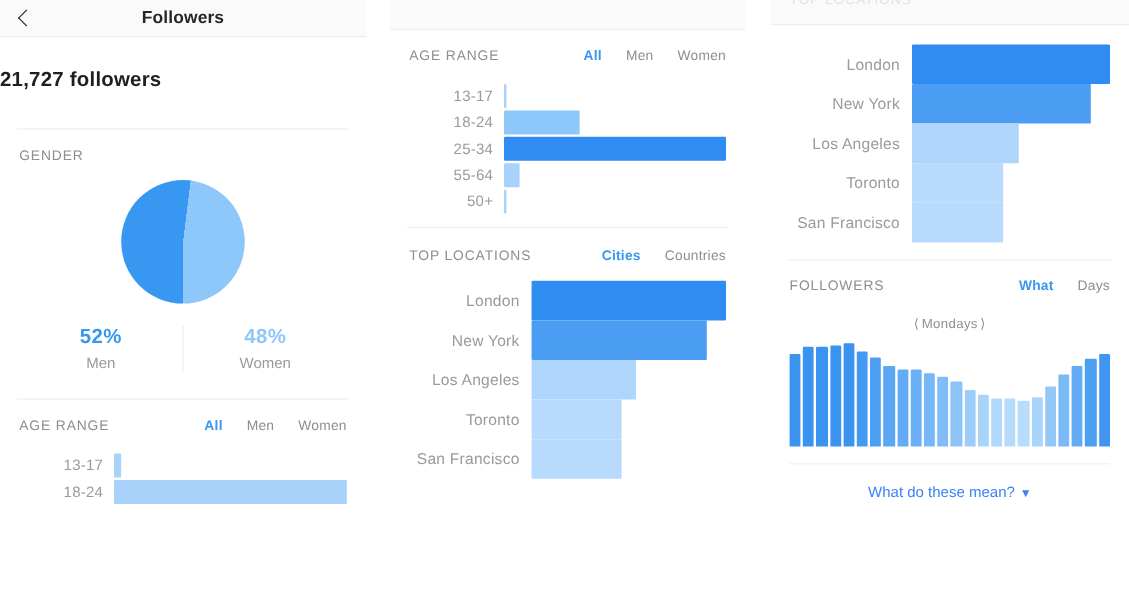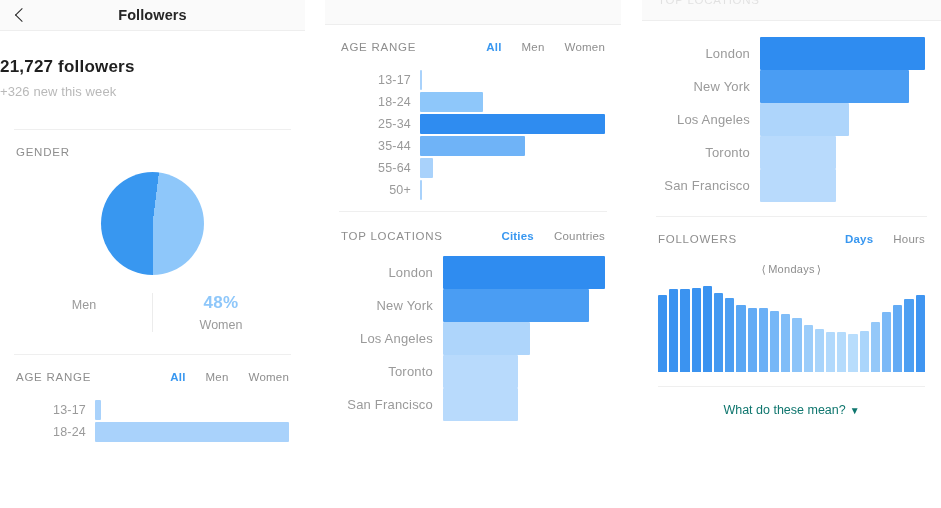--- a/index.html
+++ b/index.html
@@ -91,21 +91,21 @@
   .hours{
     height:86px;display:flex;align-items:flex-end;
     gap:2px;padding:0 16px;
   }
   .hbar{flex:1;border-radius:1px 1px 0 0;}
   .hours-axis{
     display:flex;padding:6px 16px 0;font-size:12px;color:#9a9a9a;
   }
   .hours-axis span{flex:1;text-align:left;letter-spacing:.2px;}
   .footer-link{
-    text-align:center;font-size:12.5px;color:#0f766e;padding:16px 0 8px;cursor:pointer;
+    text-align:center;font-size:12.5px;color:#3b82f6;padding:16px 0 8px;cursor:pointer;
   }
   .footer-link .dn{display:inline-block;margin-left:4px;font-size:10px;}
   .ghost-head{
     height:14px;overflow:hidden;opacity:.22;
     padding:0 16px;font-size:11.5px;color:#8e8e8e;letter-spacing:.75px;
     position:relative;
   }
   .ghost-head .gtxt{position:absolute;top:-6px;left:16px;}
 </style>
 </head>
@@ -117,35 +117,35 @@
 
     <div class="navbar">
       <div class="nav-back">
         <i class="chev"></i>
       </div>
       <div class="nav-title">Followers</div>
     </div>
 
     <div class="summary">
       <div class="count">21,727 followers</div>
-      <div class="delta">+326 new this week</div>
     </div>
 
     <div class="divider"></div>
 
     <div class="sec-head">
       <span class="sec-title">GENDER</span>
     </div>
 
     <div class="pie-wrap">
       <div class="pie" id="gender-pie" style="background: conic-gradient(from 180deg, rgb(56, 151, 240) 0deg, rgb(56, 151, 240) 187.2deg, rgb(142, 199, 250) 187.2deg, rgb(142, 199, 250) 360deg);"></div>
     </div>
 
     <div class="legend">
       <div class="col">
+        <div class="pct" id="pct-men" style="color: rgb(56, 151, 240);">52%</div>
         <div class="nm">Men</div>
       </div>
       <div class="sep"></div>
       <div class="col">
         <div class="pct" id="pct-women" style="color: rgb(142, 199, 250);">48%</div>
         <div class="nm">Women</div>
       </div>
     </div>
 
     <div class="divider"></div>
@@ -201,26 +201,20 @@
             <div class="bar" style="width: 34%; background: rgb(142, 199, 250);"></div>
           </div>
         </div>
         <div class="hrow">
           <div class="lbl">25-34</div>
           <div class="track">
             <div class="bar" style="width: 100%; background: rgb(47, 140, 240);"></div>
           </div>
         </div>
         <div class="hrow">
-          <div class="lbl">35-44</div>
-          <div class="track">
-            <div class="bar" style="width: 57%; background: rgb(111, 179, 247);"></div>
-          </div>
-        </div>
-        <div class="hrow">
           <div class="lbl">55-64</div>
           <div class="track">
             <div class="bar" style="width: 7%; background: rgb(169, 210, 251);"></div>
           </div>
         </div>
         <div class="hrow">
           <div class="lbl">50+</div>
           <div class="track">
             <div class="bar" style="width: 1.2%; background: rgb(169, 210, 251);"></div>
           </div>
@@ -310,22 +304,22 @@
             <div class="bar" style="width: 46%; background: rgb(184, 218, 252);"></div>
           </div>
         </div>
       </div>
 
     <div class="divider"></div>
 
     <div class="sec-head" style="padding-top:16px;">
       <span class="sec-title">FOLLOWERS</span>
       <span class="seg">
-        <span class="seg-item active">Days</span>
-        <span class="seg-item">Hours</span>
+        <span class="seg-item active">What</span>
+        <span class="seg-item">Days</span>
       </span>
     </div>
 
     <div class="day-nav">
       <span class="arw">⟨</span><span>Mondays</span><span class="arw">⟩</span>
     </div>
 
     <div class="hours" id="hour-bars">
         <div class="hbar" style="height: 90%; background: rgb(59, 147, 240);"></div>
         <div class="hbar" style="height: 96%; background: rgb(59, 147, 240);"></div>

